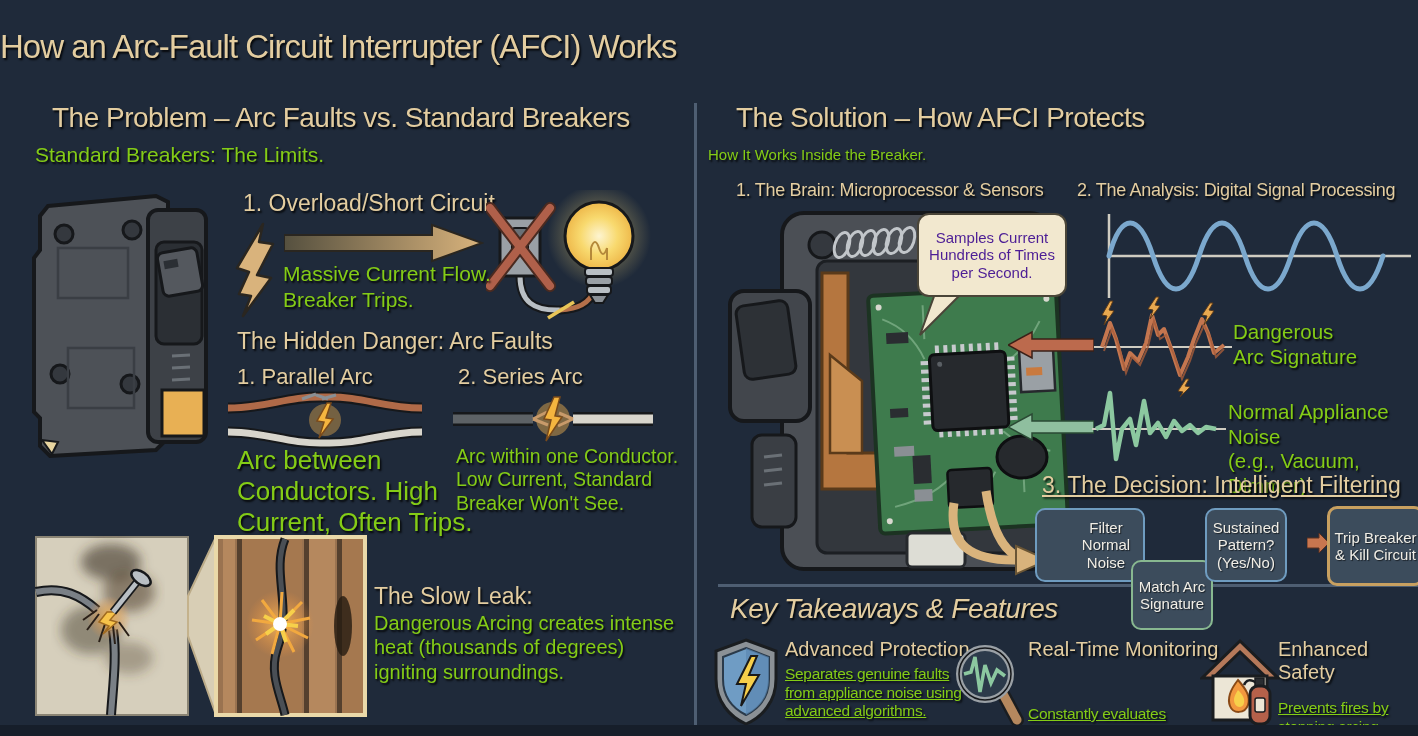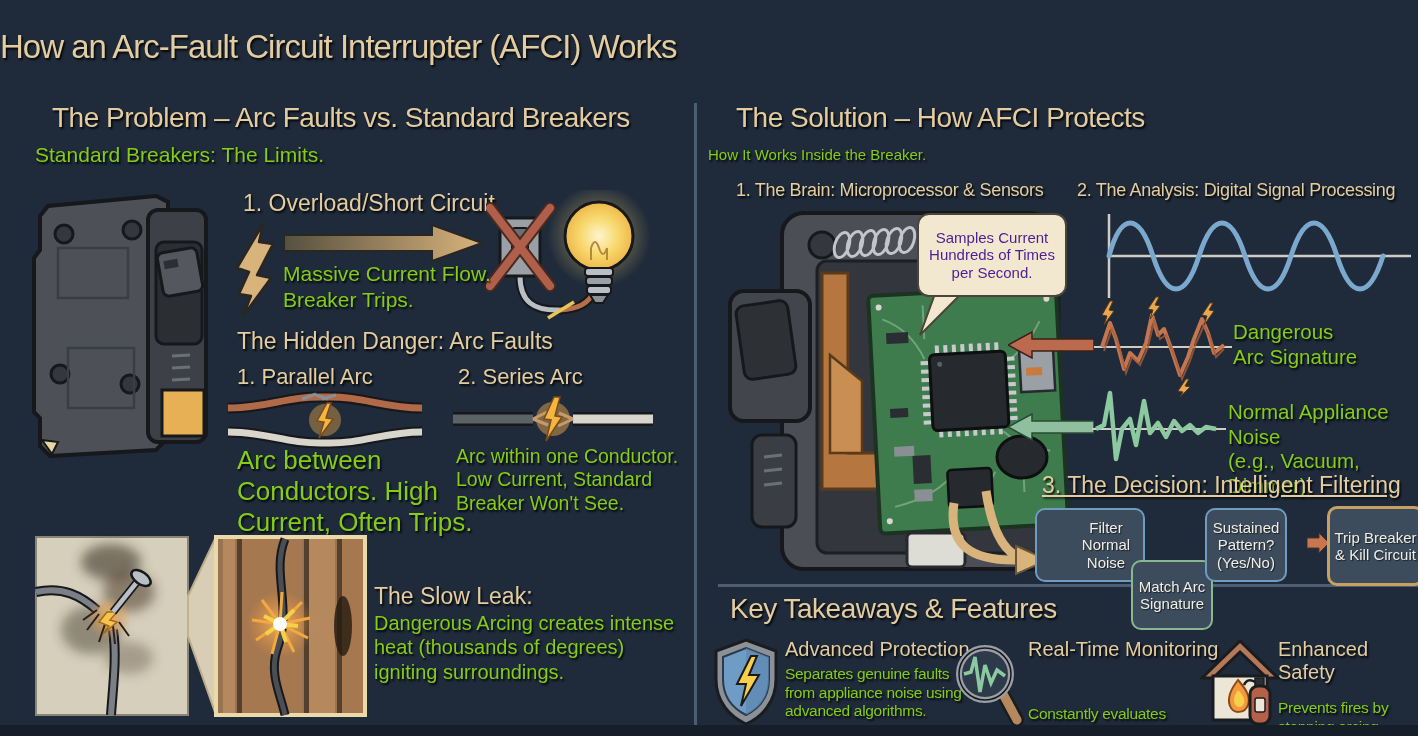--- a/index.html
+++ b/index.html
@@ -34,22 +34,22 @@
   .lbl-normal{left:1228px;top:400px;font-size:20.5px;line-height:1.2;}
   .s3-title{left:1042px;top:472px;font-size:23px;text-decoration:underline;}
   .flow-box{position:absolute;background:#3c4c5c;border-radius:10px;display:flex;align-items:center;
             justify-content:center;text-align:center;font-size:15px;color:#f1eee6;line-height:1.15;
             text-shadow:1px 1px 1px rgba(0,0,0,.6);z-index:4;}
   .b1{left:1035px;top:508px;width:74px;height:70px;border:2.5px solid #6f9cc0;padding-left:32px;}
   .b2{left:1131px;top:528px;width:78px;height:66px;border:2.5px solid #88b890;margin-top:32px;}
   .b3{left:1205px;top:508px;width:78px;height:70px;border:2.5px solid #6f9cc0;}
   .b4{left:1327px;top:506px;width:91px;height:74px;border:3px solid #c8a060;}
   .fa1{left:1110px;top:531px;} .fa2{left:1210px;top:531px;} .fa3{left:1307px;top:531px;}
-  .kt-head{left:730px;top:593px;font-size:28px;letter-spacing:-.5px;}
-  .ft-title{font-size:20px;} .ft-desc{font-size:15.5px;line-height:1.2;letter-spacing:-.3px;}
+  .kt-head{left:730px;top:593px;font-size:28px;letter-spacing:-.5px;font-style:italic;}
+  .ft-title{font-size:20px;} .ft-desc{font-size:15.5px;line-height:1.2;letter-spacing:-.3px;text-decoration:underline;}
   .f1t{left:785px;top:638px;} .f1d{left:785px;top:665px;}
   .f2t{left:1028px;top:638px;} .f2d{left:1028px;top:705px;}
   .f3t{left:1278px;top:638px;} .f3d{left:1278px;top:665px;margin-top:34px;}
   .bottom-strip{left:0;bottom:0;width:1418px;height:11px;background:#161e2a;}
   svg{display:block;}
 </style>
 </head>
 <body>
 
 <div class="canvas">

